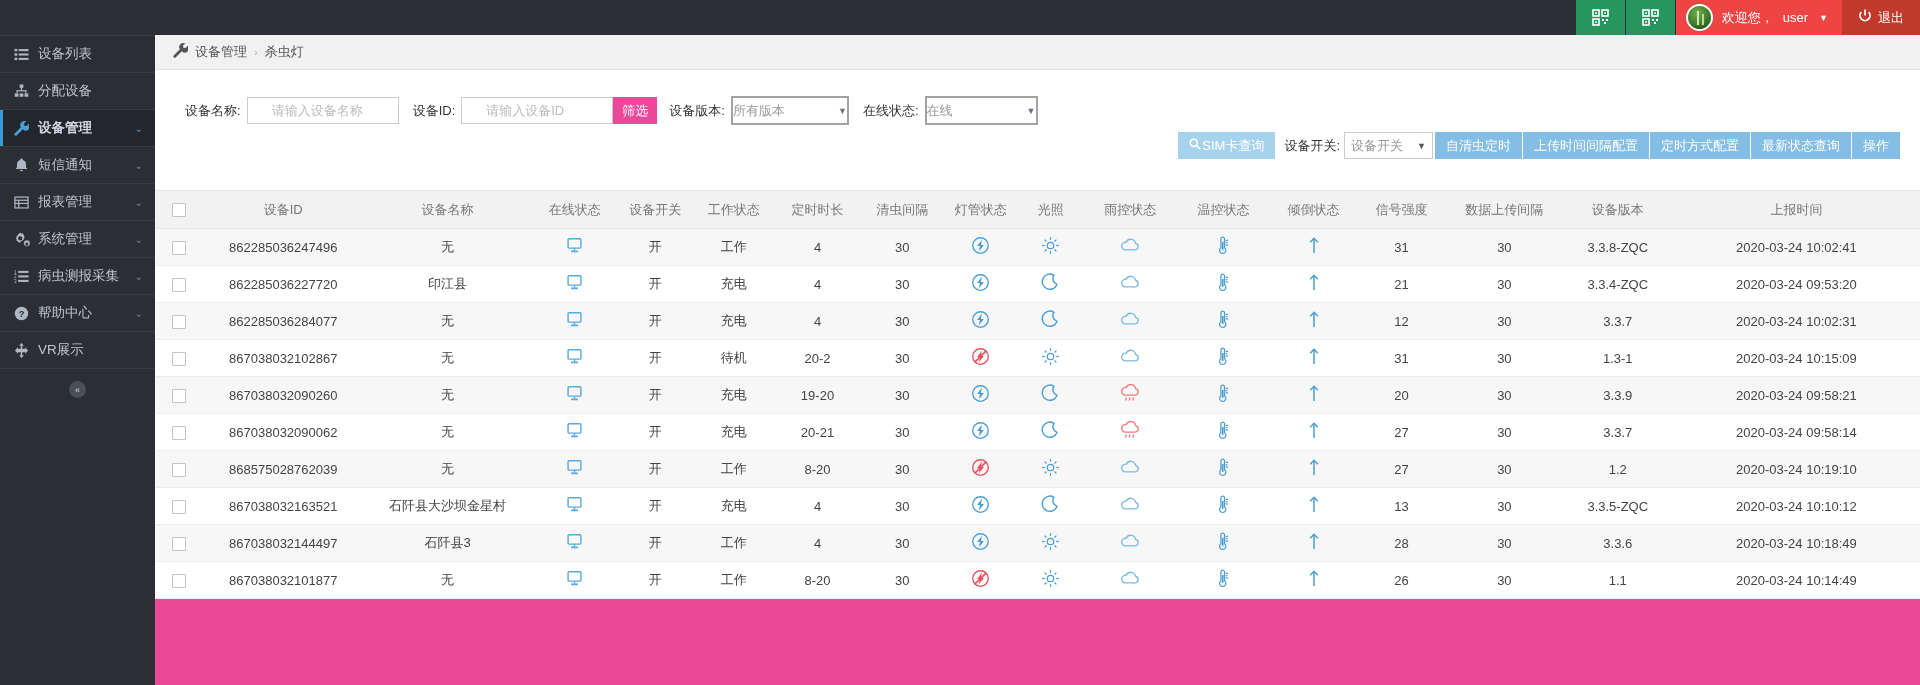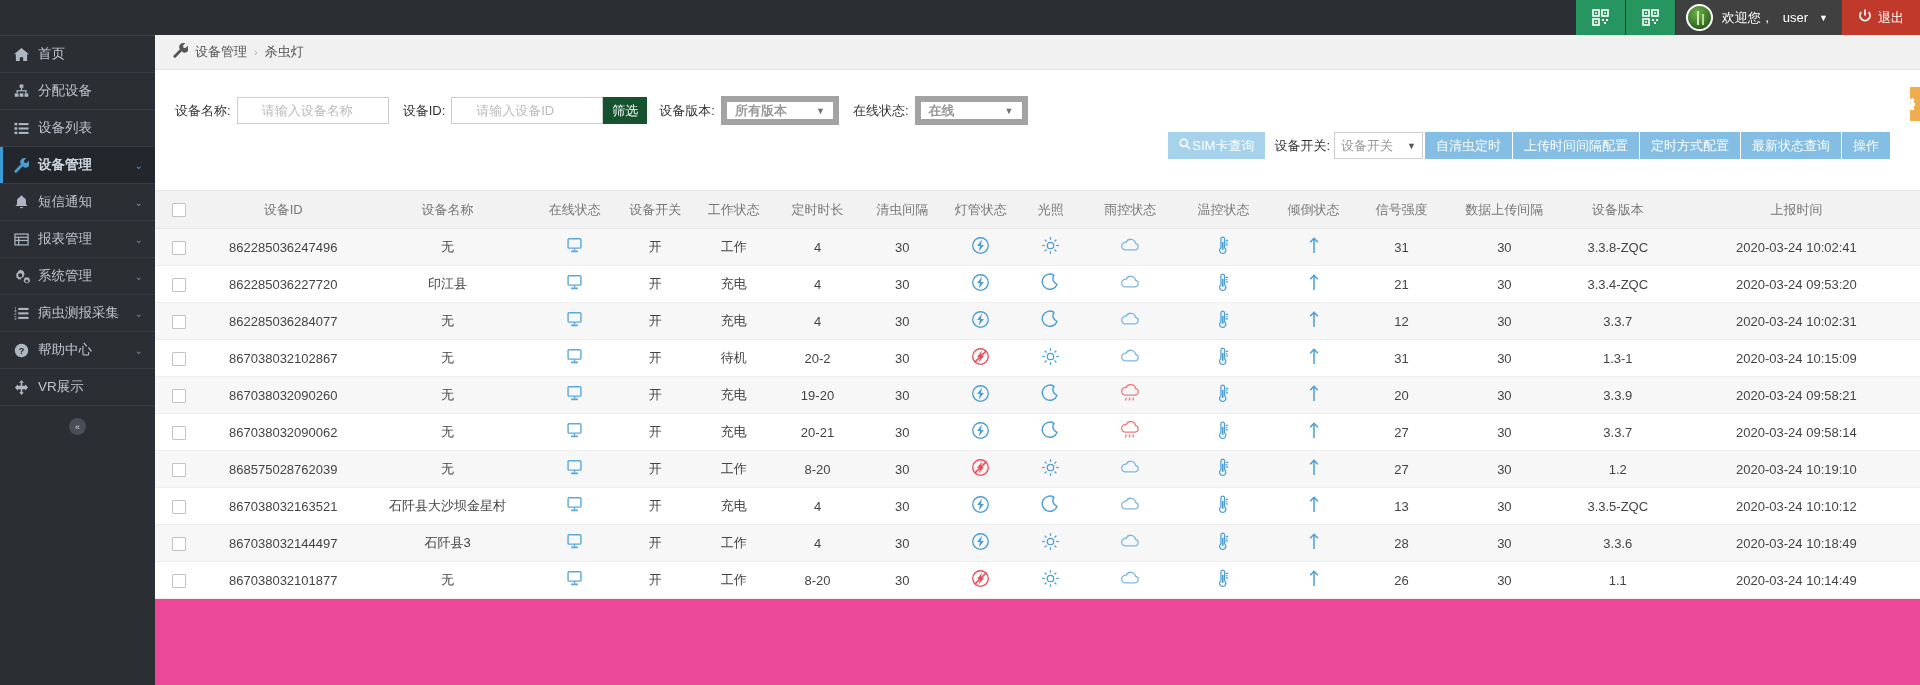--- a/index.html
+++ b/index.html
@@ -13,21 +13,21 @@
   #topbar {
     position:absolute; left:0; top:0; width:1920px; height:35px;
     background:#2b2e33; display:flex; justify-content:flex-end; align-items:stretch;
   }
   .qr-btn {
     width:50px; background:#27955f; display:flex; align-items:center; justify-content:center;
     border-right:1px solid #2b2e33; cursor:pointer;
   }
   .qr-btn svg { display:block; }
   #userbox {
-    background:#404040; display:flex; align-items:center; padding:0 14px 0 10px; gap:9px; cursor:pointer;
+    background:#ef4444; display:flex; align-items:center; padding:0 14px 0 10px; gap:9px; cursor:pointer;
   }
   #avatar {
     width:27px; height:27px; border-radius:50%; border:2px solid #fff; overflow:hidden;
     background:radial-gradient(circle at 40% 30%, #6fae4a 0%, #3e7a2a 55%, #1d3d14 100%);
     position:relative; flex:none;
   }
   #avatar:before{
     content:""; position:absolute; left:9px; top:5px; width:2px; height:14px; background:#cfe8b0;
   }
   #avatar:after{
@@ -74,37 +74,37 @@
   }
   #crumb .txt { color:#555; font-size:13px; }
   #crumb .sep { color:#b0b0b0; font-size:11px; }
   
   #gearTab {
     position:absolute; right:0; top:87px; width:24px; height:34px;
     background:#f0ad4e; border-radius:4px 0 0 4px; display:flex;
     align-items:center; justify-content:center; cursor:pointer;
   }
   
-  #filterWrap { position:absolute; left:155px; top:70px; width:1755px; height:120px; background:#fff; }
+  #filterWrap { position:absolute; left:165px; top:70px; width:1755px; height:120px; background:#fff; }
   #filterRow1 {
     position:absolute; left:20px; top:26px; display:flex; align-items:center;
   }
   .flabel { font-size:13px; color:#333; margin-right:6px; white-space:nowrap; }
   .finput {
     height:27px; width:152px; border:1px solid #ccc; padding:0 24px; font-size:13px;
     font-family:"Liberation Sans",sans-serif; color:#333; background:#fff; outline:none;
   }
   .finput::placeholder { color:#bcbcbc; }
   #btnFilter {
-    height:27px; background:#14532d; color:#fff; border:none; padding:2px 9px;
+    height:27px; background:#ec4899; color:#fff; border:none; padding:2px 9px;
     font-size:13px; cursor:pointer; font-family:"Liberation Sans",sans-serif; margin-right:12px;
   }
   .fselect {
-    height:29px; border:6px solid #a3a3a3; background:#fff; font-size:13px; color:#999;
-    display:flex; align-items:center; padding:0 8px; position:relative; cursor:pointer;font-weight:bold;
+    height:29px; border:2px solid #a3a3a3; background:#fff; font-size:13px; color:#999;
+    display:flex; align-items:center; padding:0 0; position:relative; cursor:pointer;
   }
   .fselect .ph { flex:1; white-space:nowrap; }
   .fselect .car { color:#6b7280; font-size:9px; margin-left:16px; }
   #filterRow2 {
     position:absolute; right:20px; top:62px; display:flex; align-items:stretch; height:27px;
   }
   .abtn {
     background:#84bee4; color:#fff; font-size:13px; display:flex; align-items:center;
     padding:0 11px; cursor:pointer; white-space:nowrap; border-right:1px solid #fff;
   }
@@ -190,52 +190,44 @@
     </span>
     <span>退出</span>
   </div>
 </div>
 
 <div id="sidebar">
   <ul class="snav">
     <li>
       <span class="sicon">
         <svg width="15" height="15" viewBox="0 0 16 16" fill="currentColor">
-            <path d="M8 1 0 7.6h2V15h4.2v-4h3.6v4H14V7.6h2z"></path>
+            <rect x="0.5" y="2" width="3" height="2.6"></rect>
+            <rect x="5" y="2.2" width="10.5" height="2.2"></rect>
+            <rect x="0.5" y="6.7" width="3" height="2.6"></rect>
+            <rect x="5" y="6.9" width="10.5" height="2.2"></rect>
+            <rect x="0.5" y="11.4" width="3" height="2.6"></rect>
+            <rect x="5" y="11.6" width="10.5" height="2.2"></rect>
           </svg>
       </span>
-      <span class="slabel">首页</span>
+      <span class="slabel">设备列表</span>
     </li>
     <li>
       <span class="sicon">
         <svg width="15" height="15" viewBox="0 0 16 16" fill="currentColor">
             <rect x="6" y="0.5" width="4" height="3.6"></rect>
             <rect x="7.3" y="4" width="1.4" height="3"></rect>
             <rect x="2.5" y="6.6" width="11" height="1.3"></rect>
             <rect x="2.8" y="7.6" width="1.3" height="2"></rect>
             <rect x="11.9" y="7.6" width="1.3" height="2"></rect>
             <rect x="0.8" y="10" width="4" height="3.6"></rect>
             <rect x="6" y="10" width="4" height="3.6"></rect>
             <rect x="11.2" y="10" width="4" height="3.6"></rect>
           </svg>
       </span>
       <span class="slabel">分配设备</span>
-    </li>
-    <li>
-      <span class="sicon">
-        <svg width="15" height="15" viewBox="0 0 16 16" fill="currentColor">
-            <rect x="0.5" y="2" width="3" height="2.6"></rect>
-            <rect x="5" y="2.2" width="10.5" height="2.2"></rect>
-            <rect x="0.5" y="6.7" width="3" height="2.6"></rect>
-            <rect x="5" y="6.9" width="10.5" height="2.2"></rect>
-            <rect x="0.5" y="11.4" width="3" height="2.6"></rect>
-            <rect x="5" y="11.6" width="10.5" height="2.2"></rect>
-          </svg>
-      </span>
-      <span class="slabel">设备列表</span>
     </li>
     <li class="active">
       <span class="sicon">
         <svg width="15" height="15" viewBox="0 0 16 16" fill="currentColor">
             <path d="M10.8 0a4.3 4.3 0 0 0-3.5 6.7L1 13a1.5 1.5 0 1 0 2.1 2.1l6.3-6.3A4.3 4.3 0 0 0 15.8 3l-2.4 2.4-2.3-.4-.4-2.3L13.1.3A4.4 4.4 0 0 0 10.8 0z"></path>
           </svg>
       </span>
       <span class="slabel">设备管理</span>
       <span class="scaret">⌄</span>
     </li>

